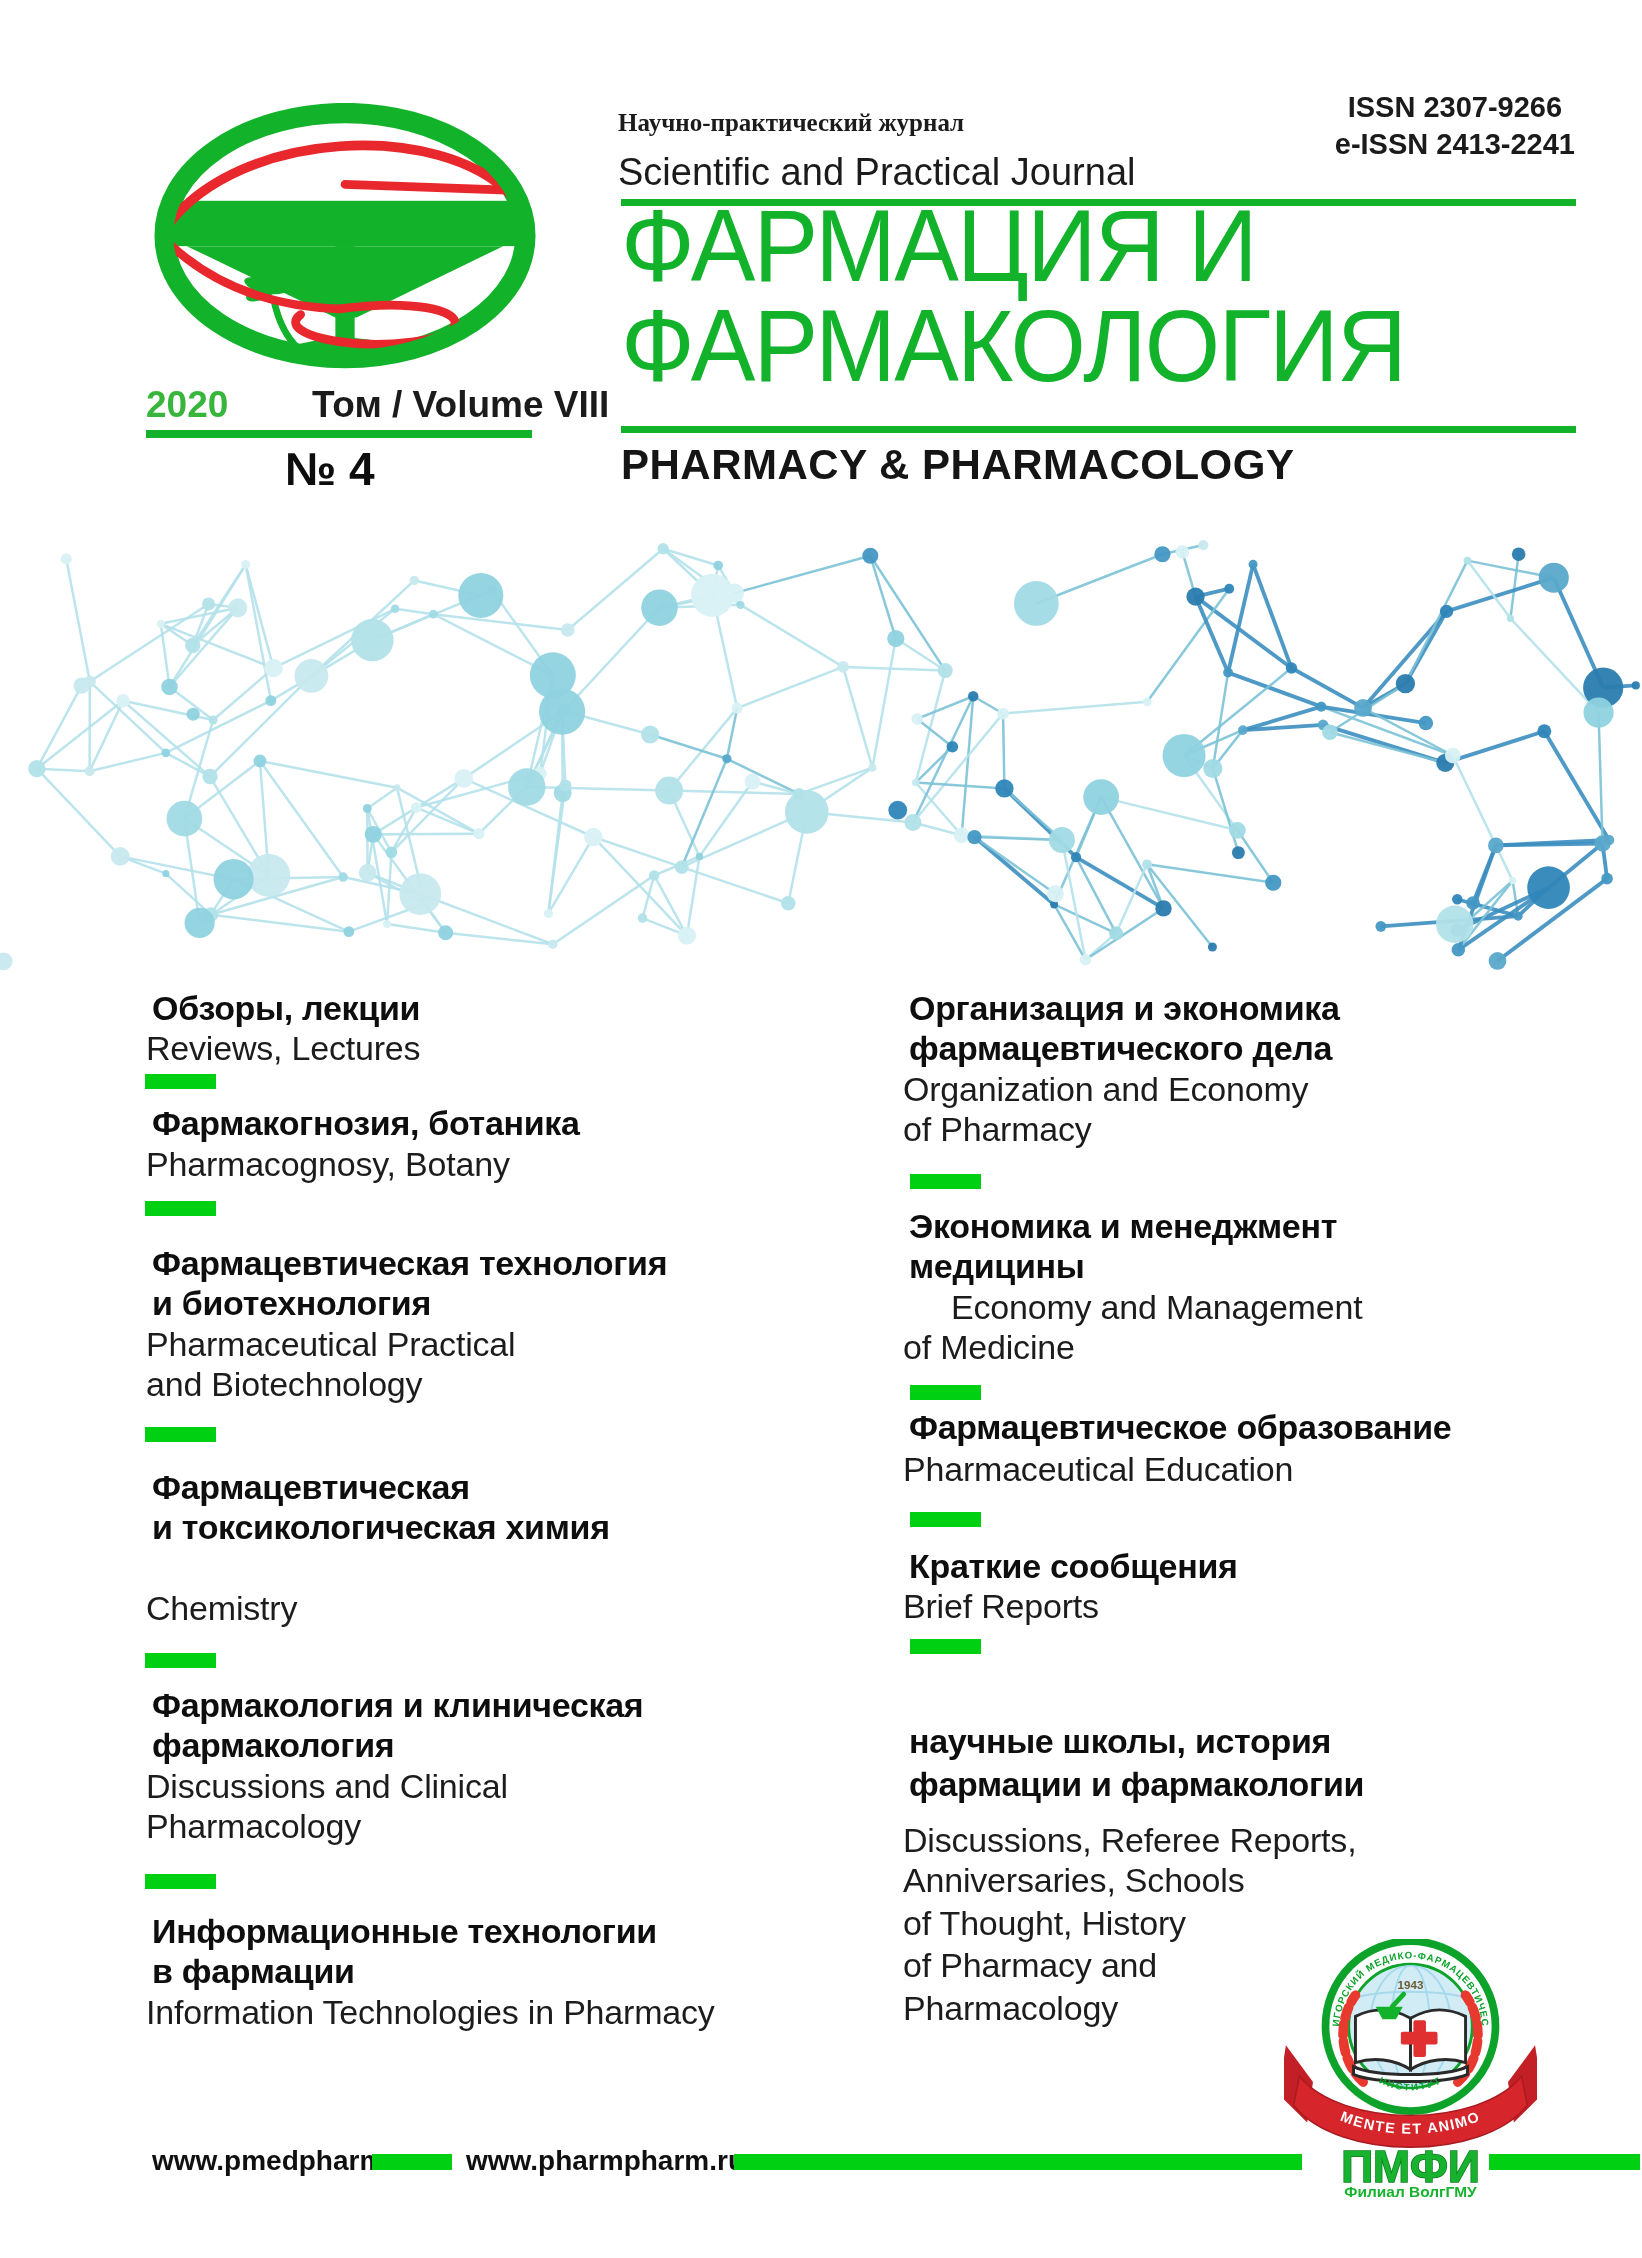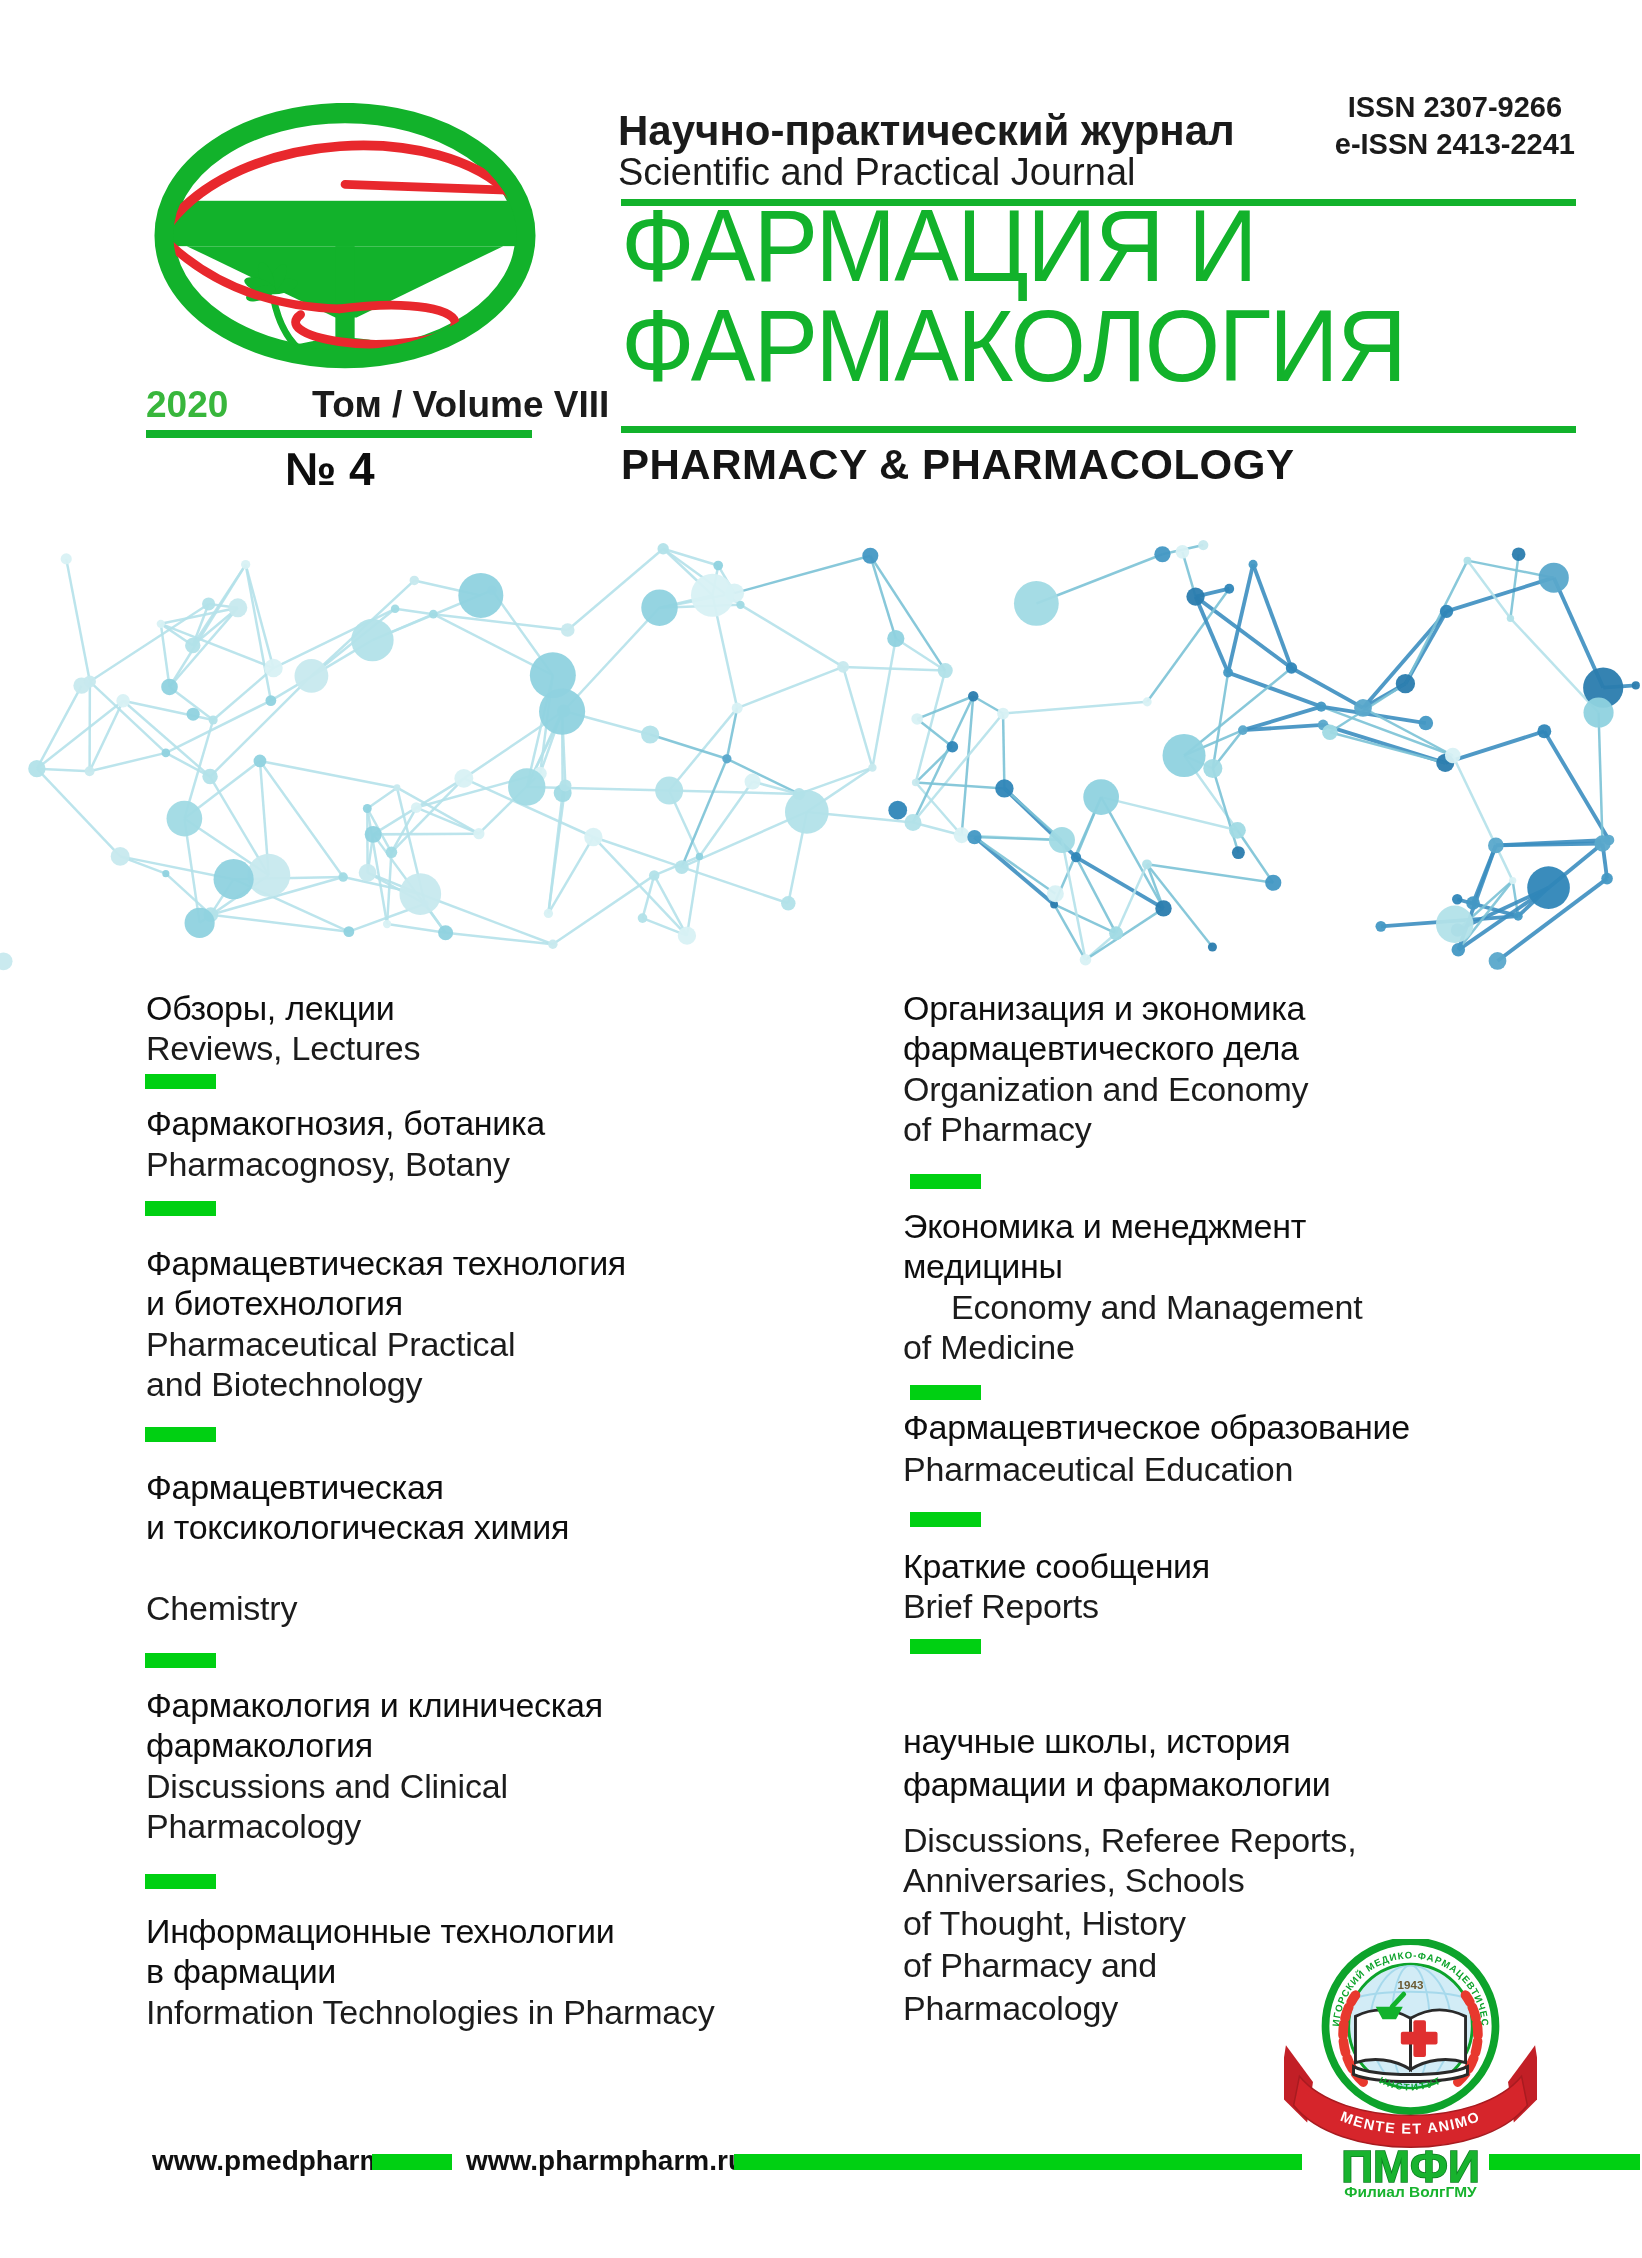--- a/index.html
+++ b/index.html
@@ -10,33 +10,33 @@
   }
   html,body{margin:0;padding:0;background:#888;}
   #page{
     position:relative;width:1642px;height:2258px;background:#ffffff;
     font-family:"Liberation Sans", sans-serif;color:var(--ink);
     overflow:hidden;margin:0 auto;
   }
   .abs{position:absolute;}
   .line{position:absolute;white-space:nowrap;line-height:1;}
   
-  .jt-ru{font-weight:bold;font-size:42px;}
+  .jt-ru{font-weight:bold;font-size:25px;font-family:Liberation Serif, serif;}
   .jt-en{font-size:38px;}
   .issn-block{position:absolute;right:67px;top:89px;text-align:center;
     font-weight:bold;font-size:29px;line-height:37px;}
   .rule{position:absolute;background:var(--green);height:6.8px;}
   .title{color:var(--green);font-size:102px;letter-spacing:-1.9px;
     transform:scaleX(.95);transform-origin:left top;font-weight:400;}
   .title-en{font-weight:bold;font-size:42px;letter-spacing:0.5px;color:#151515;}
   .year{color:#38b63c;font-weight:bold;font-size:37px;}
   .volume{font-weight:bold;font-size:37px;color:var(--ink);margin-left:48px;}
   .issue{font-weight:bold;font-size:46px;color:#0d0d0d;}
   
-  .ru{font-weight:normal;font-size:34px;letter-spacing:-0.3px;color:#0e0e0e;}
+  .ru{font-weight:bold;font-size:34px;letter-spacing:-0.3px;color:#0e0e0e;margin-left:6px;}
   .en{font-size:34px;letter-spacing:-0.2px;color:#1c1c1c;}
   .dash{position:absolute;width:71px;height:15.4px;background:var(--bright);}
   
   .site{position:absolute;font-weight:bold;font-size:28px;color:#101010;
     text-decoration:none;line-height:1;}
   .gbar{position:absolute;height:16.4px;background:var(--bright);}
   svg{display:block;}
 </style>
 </head>
 <body>

